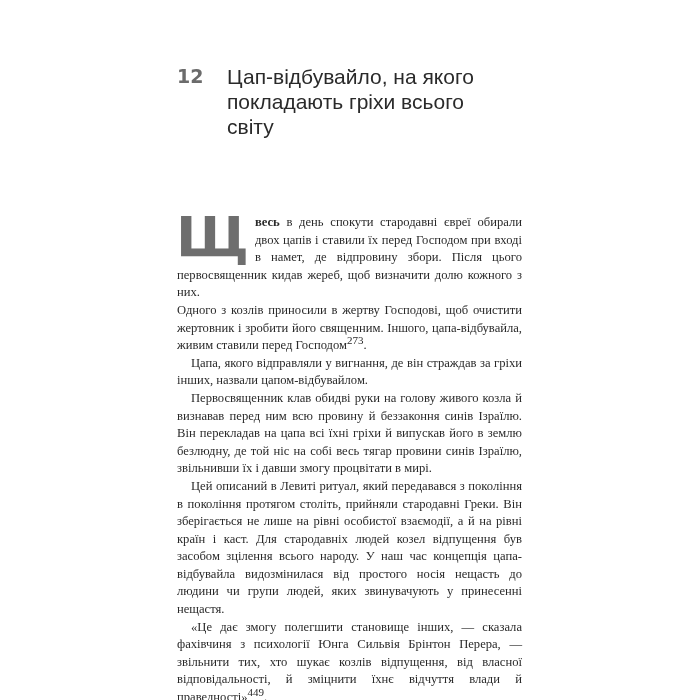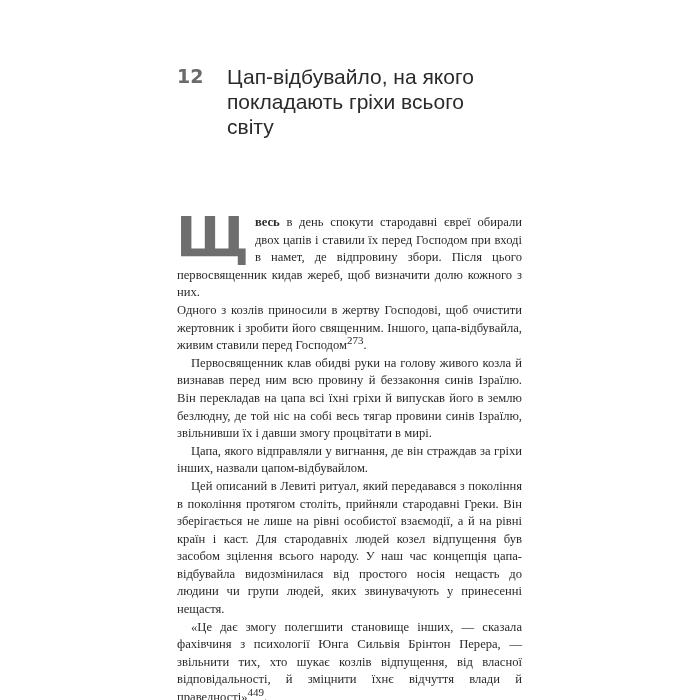--- a/index.html
+++ b/index.html
@@ -87,21 +87,21 @@
     <div class="chapter-title">Цап-відбувайло, на якого покладають гріхи всього світу</div>
   </div>
 
   <div class="body-text">
     <p>
       <span class="dropcap">Щ</span><span class="lead-word">весь</span><span> в день спокути стародавні євреї обирали двох ца­пів і ставили їх перед Господом при вході в намет, де від­провину збори. Після цього первосвященник кидав же­реб, щоб визначити долю кожного з них.</span>
     </p>
     <p>
       <span>Одного з козлів приносили в жертву Господові, щоб очистити жер­товник і зробити його священним. Іншого, цапа-відбувайла, жи­вим ставили перед Господом</span><sup>273</sup><span>.</span>
     </p>
+    <p class="indent">Цапа, якого відправляли у вигнання, де він страждав за гріхи інших, назвали цапом-відбувайлом.</p>
     <p class="indent">Первосвященник клав обидві руки на голову живого козла й визнавав перед ним всю провину й беззаконня синів Ізраїлю. Він перекладав на цапа всі їхні гріхи й випускав його в землю безлюд­ну, де той ніс на собі весь тягар провини синів Ізраїлю, звільнив­ши їх і давши змогу процвітати в мирі.</p>
-    <p class="indent">Цапа, якого відправляли у вигнання, де він страждав за гріхи інших, назвали цапом-відбувайлом.</p>
     <p class="indent">Цей описаний в Левиті ритуал, який передавався з покоління в покоління протягом століть, прийняли стародавні Греки. Він збе­рігається не лише на рівні особистої взаємодії, а й на рівні країн і каст. Для стародавніх людей козел відпущення був засобом зці­лення всього народу. У наш час концепція цапа-відбувайла видо­змінилася від простого носія нещасть до людини чи групи людей, яких звинувачують у принесенні нещастя.</p>
     <p class="indent">
       <span>«Це дає змогу полегшити становище інших, — сказала фахів­чиня з психології Юнга Сильвія Брінтон Перера, — звільнити тих, хто шукає козлів відпущення, від власної відповідальності, й зміц­нити їхнє відчуття влади й праведності»</span><sup>449</sup><span>.</span>
     </p>
 
   </div>
 </div>
 
 </body></html>

